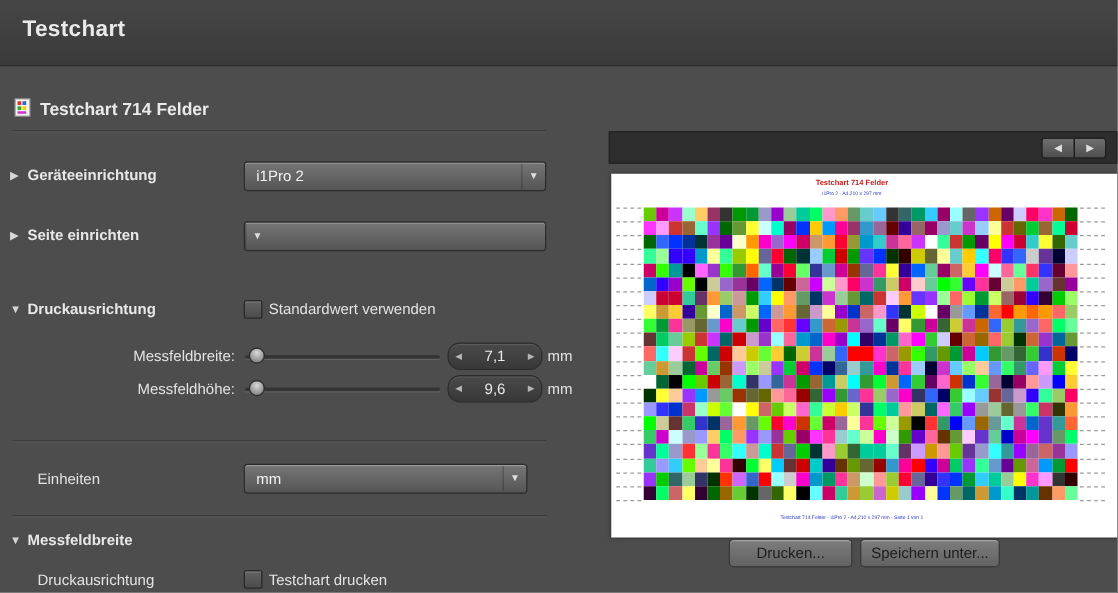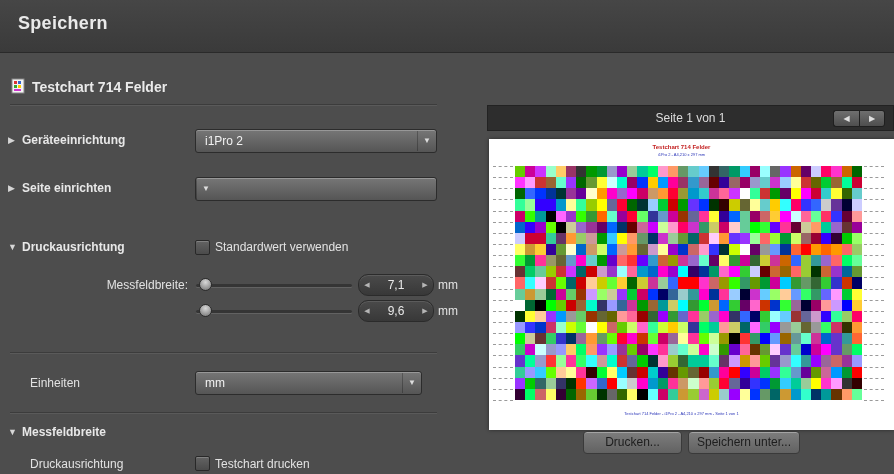--- a/index.html
+++ b/index.html
@@ -68,21 +68,21 @@
   .btn{position:absolute;height:21px;border-radius:4px;border:1px solid #3a3a3a;
        background:linear-gradient(#7d7d7d,#626262);box-shadow:inset 0 1px 0 rgba(255,255,255,.3);
        font-size:12px;color:#1d1d1d;text-align:center;line-height:20px;cursor:default;}
 </style>
 </head>
 <body>
 
 <div class="root">
 
   <div class="titlebar">
-    <div class="title">Speichern</div>
+    <div class="title">Testchart</div>
   </div>
 
   <svg class="doc-icon" viewBox="0 0 16 16">
     <rect x="2" y="1" width="12" height="14" fill="#f4f4f4" stroke="#888" stroke-width="1"></rect>
     <rect x="4" y="3" width="3" height="3" fill="#d33"></rect>
     <rect x="8" y="3" width="3" height="3" fill="#36c"></rect>
     <rect x="4" y="7" width="3" height="3" fill="#3a3"></rect>
     <rect x="8" y="7" width="3" height="3" fill="#fc0"></rect>
     <rect x="4" y="11" width="7" height="2" fill="#c3c"></rect>
   </svg>
@@ -113,20 +113,21 @@
     <div class="track"></div>
     <div class="thumb" style="left:3px;"></div>
   </div>
   <div class="stepper" style="left:358px;top:274px;">
     <span class="sarr">◀</span>
     <span class="sval">7,1</span>
     <span class="sarr">▶</span>
   </div>
   <div class="plainlabel" style="left:438px;top:278px;">mm</div>
 
+  <div class="plainlabel" style="left:30px;top:304px;width:158px;text-align:right;">Messfeldhöhe:</div>
   <div class="slider" style="left:196px;top:304px;width:156px;">
     <div class="track"></div>
     <div class="thumb" style="left:3px;"></div>
   </div>
   <div class="stepper" style="left:358px;top:300px;">
     <span class="sarr">◀</span>
     <span class="sval">9,6</span>
     <span class="sarr">▶</span>
   </div>
   <div class="plainlabel" style="left:438px;top:304px;">mm</div>
@@ -142,21 +143,20 @@
   <div class="hr" style="left:10px;top:412px;width:427px;"></div>
 
   <div class="disc" style="left:8px;top:427px;">▼</div>
   <div class="seclabel" style="left:22px;top:425px;">Messfeldbreite</div>
 
   <div class="plainlabel" style="left:30px;top:457px;">Druckausrichtung</div>
   <div class="checkbox" style="left:195px;top:456px;"></div>
   <div class="plainlabel" style="left:215px;top:457px;">Testchart drucken</div>
 
   <div class="pv-header">
-    <div class="pv-title">Seite 1 von 1</div>
     <div class="pv-nav">
       <div class="navbtn">◀</div>
       <div class="navbtn">▶</div>
     </div>
   </div>
 
   <div class="pv-page" id="pv-page">
     <div class="pv-line1">Testchart 714 Felder</div>
     <div class="pv-line2">i1Pro 2 - A4,210 x 297 mm</div>
     <div class="patch-grid" id="patch-grid" style="grid-template-columns: repeat(34, 1fr); grid-template-rows: repeat(21, 1fr);">

